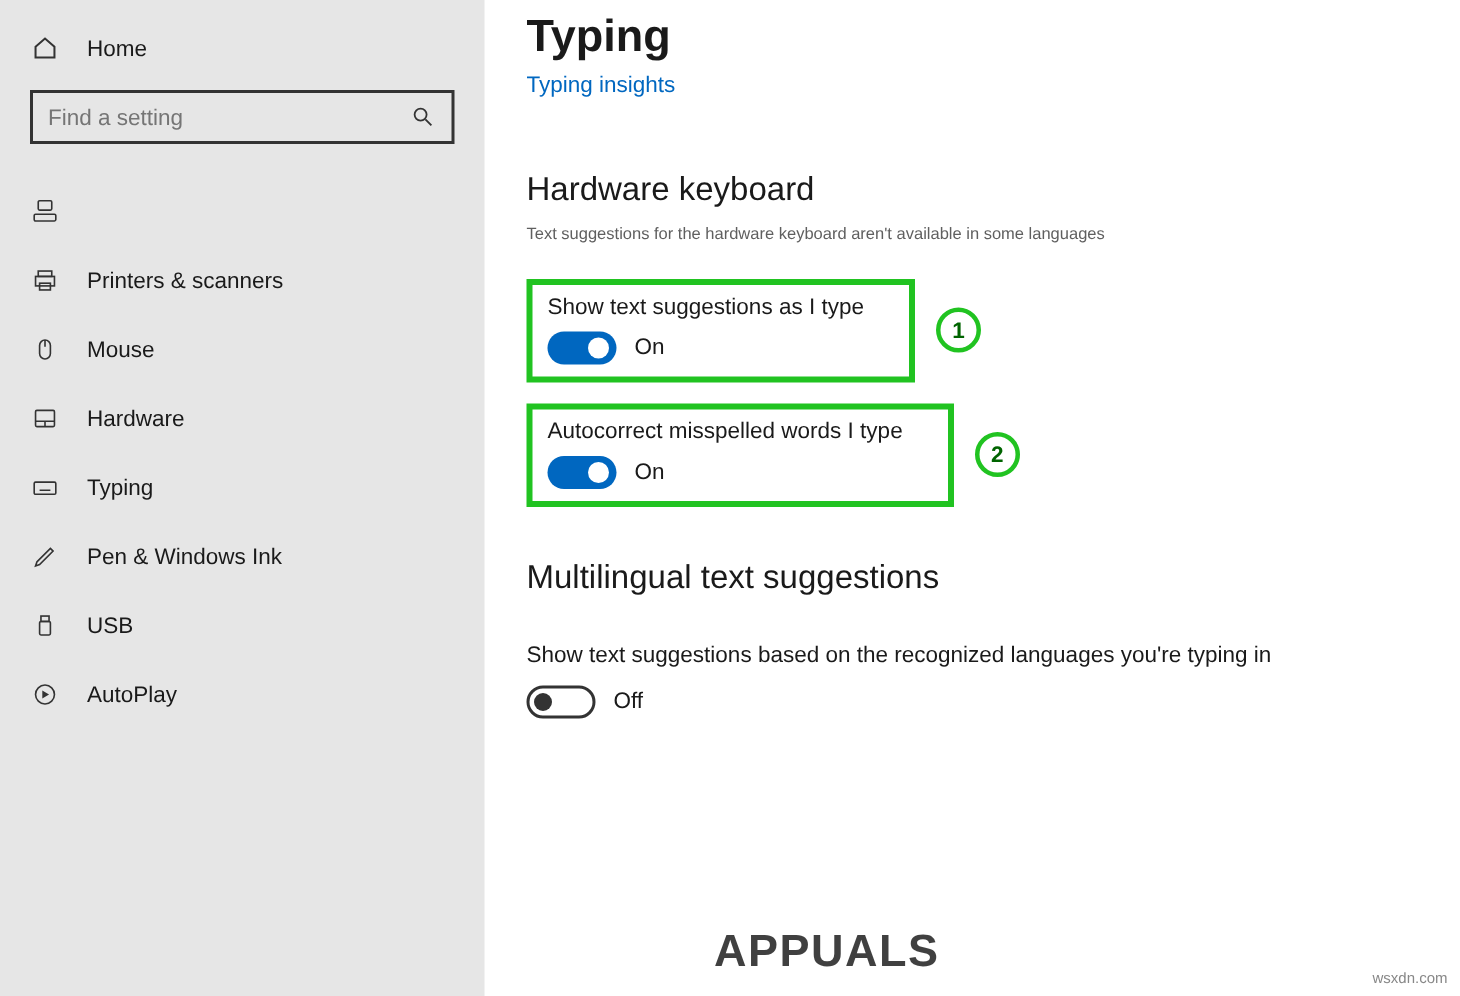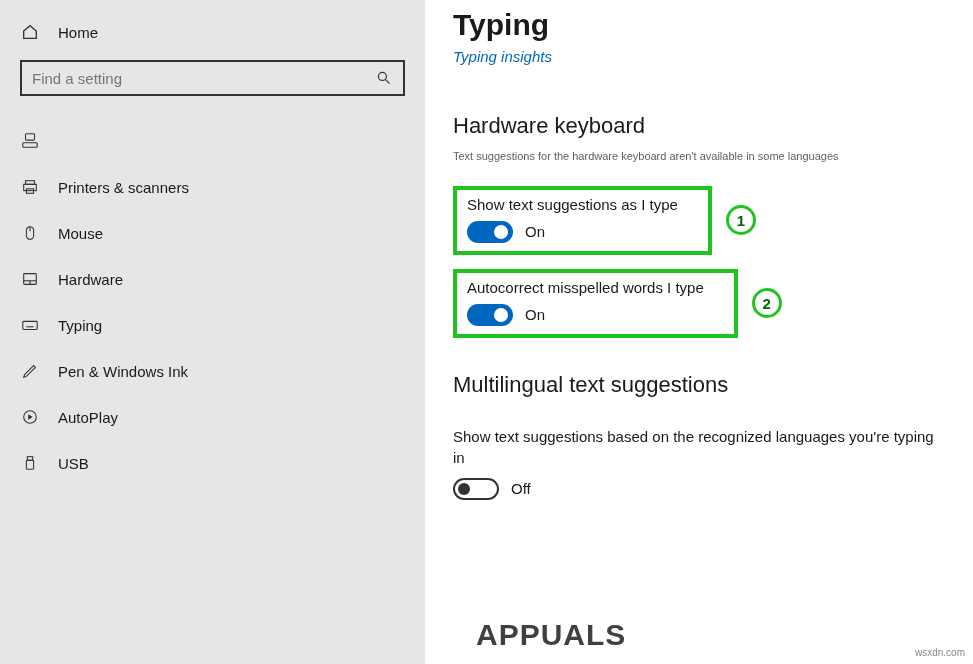--- a/index.html
+++ b/index.html
@@ -9,21 +9,21 @@
       height: 664px;
       overflow: hidden;
       display: flex;
       background: #fff;
       font-size: 15px;
       color: #1a1a1a;
       position: relative;
     }
     
     .sidebar {
-      width: 425px;
+      width: 323px;
       height: 100%;
       background: #e6e6e6;
       padding: 14px 0 0 0;
       display: flex;
       flex-direction: column;
     }
     .home-row {
       display: flex;
       align-items: center;
       gap: 18px;
@@ -77,21 +77,20 @@
       font-weight: 400;
       font-size: 24px;
       margin-bottom: 16px;
     }
     .link {
       color: #0067c0;
       font-size: 15px;
       margin-bottom: 48px;
       display: inline-block;
       cursor: pointer;
-      font-style: italic;
     }
     .h-keyboard-heading {
       font-weight: 400;
       font-size: 22px;
       margin-bottom: 10px;
     }
     .hint {
       color: #5f5f5f;
       font-size: 11px;
       line-height: 1.35;
@@ -263,34 +262,34 @@
       <span class="icon">
         <svg viewBox="0 0 20 20" width="18" height="18" stroke="#333" fill="none" stroke-width="1.2">
           <path d="M4 14 L14 4 L16 6 L6 16 L3 17 Z"></path>
         </svg>
       </span>
       <span>Pen &amp; Windows Ink</span>
     </div>
     <div class="nav-item">
       <span class="icon">
         <svg viewBox="0 0 20 20" width="18" height="18" stroke="#333" fill="none" stroke-width="1.2">
+          <rect x="7" y="3" width="6" height="4"></rect>
+            <rect x="6" y="7" width="8" height="10" rx="1"></rect>
+        </svg>
+      </span>
+      <span>USB</span>
+    </div>
+    <div class="nav-item">
+      <span class="icon">
+        <svg viewBox="0 0 20 20" width="18" height="18" stroke="#333" fill="none" stroke-width="1.2">
           <circle cx="10" cy="10" r="7"></circle>
             <polygon points="8,7 13,10 8,13" fill="#333" stroke="none"></polygon>
         </svg>
       </span>
       <span>AutoPlay</span>
-    </div>
-    <div class="nav-item">
-      <span class="icon">
-        <svg viewBox="0 0 20 20" width="18" height="18" stroke="#333" fill="none" stroke-width="1.2">
-          <rect x="7" y="3" width="6" height="4"></rect>
-            <rect x="6" y="7" width="8" height="10" rx="1"></rect>
-        </svg>
-      </span>
-      <span>USB</span>
     </div>
   </div>
 </div>
 
 <div class="main">
   <h1 class="page-title">Typing</h1>
   <a class="link">Typing insights</a>
 
   <div class="h-keyboard-heading">Hardware keyboard</div>
   <div class="hint">Text suggestions for the hardware keyboard aren't available in some languages</div>

